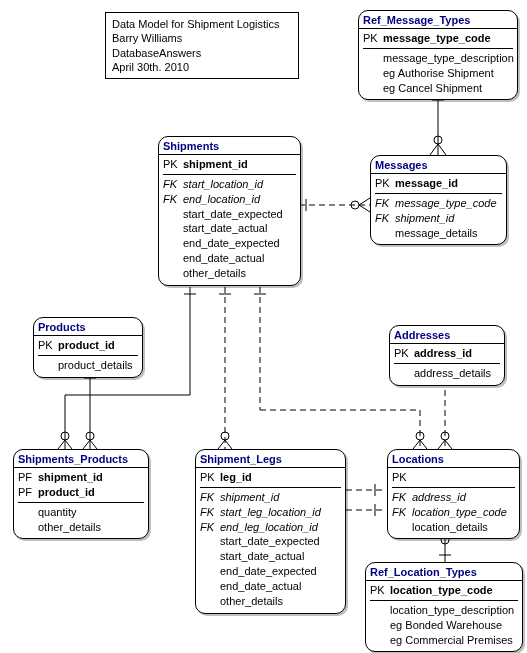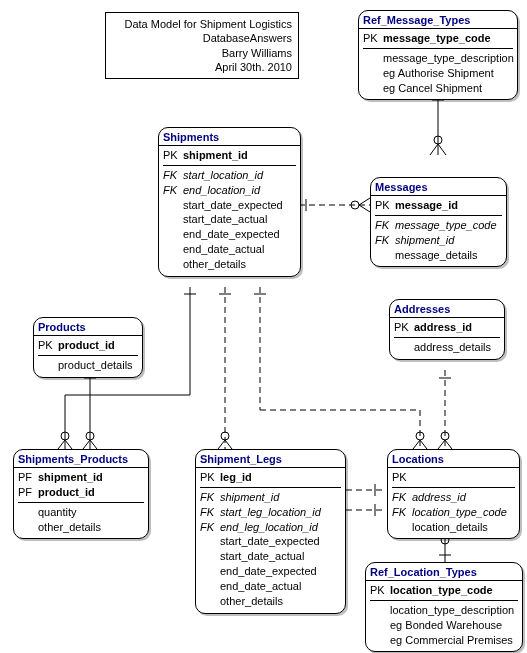--- a/index.html
+++ b/index.html
@@ -16,21 +16,21 @@
   .svg-layer {
     position: absolute;
     top: 0; left: 0;
     width: 527px; height: 653px;
     pointer-events: none;
   }
   .title-box {
     position: absolute;
     border: 1px solid #000;
     background: #fff;
-    text-align: right;
+    text-align: left;
     padding: 4px 6px;
     line-height: 1.3;
   }
   .entity {
     position: absolute;
     border: 1px solid #000;
     border-radius: 10px;
     background: #fff;
     box-shadow: 2px 2px 0 rgba(0,0,0,0.25);
     overflow: hidden;
@@ -133,22 +133,22 @@
     <line x1="445" y1="530" x2="445" y2="562"></line>
     <line x1="439" y1="555" x2="451" y2="555"></line>
     <circle cx="445" cy="540" r="4"></circle>
     <line x1="445" y1="536" x2="438" y2="530"></line>
     <line x1="445" y1="536" x2="452" y2="530"></line>
   </g>
 </svg>
 
 <div class="title-box" style="left:105px; top:12px; width:180px;">
   <div>Data Model for Shipment Logistics</div>
+  <div>Barry Williams</div>
   <div>DatabaseAnswers</div>
-  <div>Barry Williams</div>
   <div>April 30th. 2010</div>
 </div>
 
 <div class="entity" style="left:358px; top:10px; width:158px;">
   <div class="entity-title">Ref_Message_Types</div>
   <div class="entity-body">
       <div class="pk-section">
         <div class="row">
           <span class="keycol">PK</span>
           <span class="namecol pk-name">message_type_code</span>
@@ -162,21 +162,21 @@
         <span class="keycol"></span>
         <span class="namecol ">eg Authorise Shipment</span>
       </div>
       <div class="row">
         <span class="keycol"></span>
         <span class="namecol ">eg Cancel Shipment</span>
       </div>
     </div>
 </div>
 
-<div class="entity" style="left:370px; top:155px; width:135px;margin-top:22px;">
+<div class="entity" style="left:370px; top:155px; width:135px;">
   <div class="entity-title">Messages</div>
   <div class="entity-body">
       <div class="pk-section">
         <div class="row">
           <span class="keycol">PK</span>
           <span class="namecol pk-name">message_id</span>
         </div>
       </div>
       <div class="row">
         <span class="keycol fk">FK</span>
@@ -186,21 +186,21 @@
         <span class="keycol fk">FK</span>
         <span class="namecol fk-name">shipment_id</span>
       </div>
       <div class="row">
         <span class="keycol"></span>
         <span class="namecol ">message_details</span>
       </div>
     </div>
 </div>
 
-<div class="entity" style="left:158px; top:127px; width:141px;">
+<div class="entity" style="left:158px; top:136px; width:141px;">
   <div class="entity-title">Shipments</div>
   <div class="entity-body">
       <div class="pk-section">
         <div class="row">
           <span class="keycol">PK</span>
           <span class="namecol pk-name">shipment_id</span>
         </div>
       </div>
       <div class="row">
         <span class="keycol fk">FK</span>
@@ -242,21 +242,21 @@
           <span class="namecol pk-name">product_id</span>
         </div>
       </div>
       <div class="row">
         <span class="keycol"></span>
         <span class="namecol ">product_details</span>
       </div>
     </div>
 </div>
 
-<div class="entity" style="left:389px; top:299px; width:114px;">
+<div class="entity" style="left:389px; top:325px; width:114px;">
   <div class="entity-title">Addresses</div>
   <div class="entity-body">
       <div class="pk-section">
         <div class="row">
           <span class="keycol">PK</span>
           <span class="namecol pk-name">address_id</span>
         </div>
       </div>
       <div class="row">
         <span class="keycol"></span>

